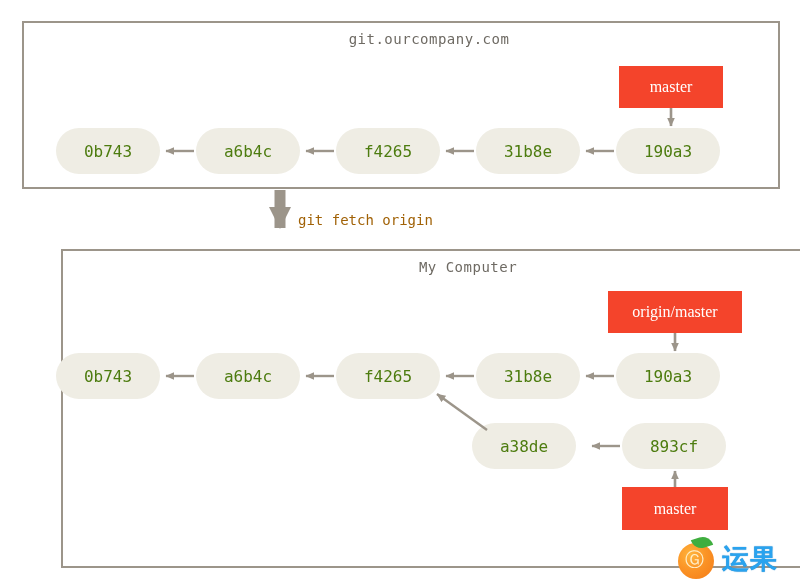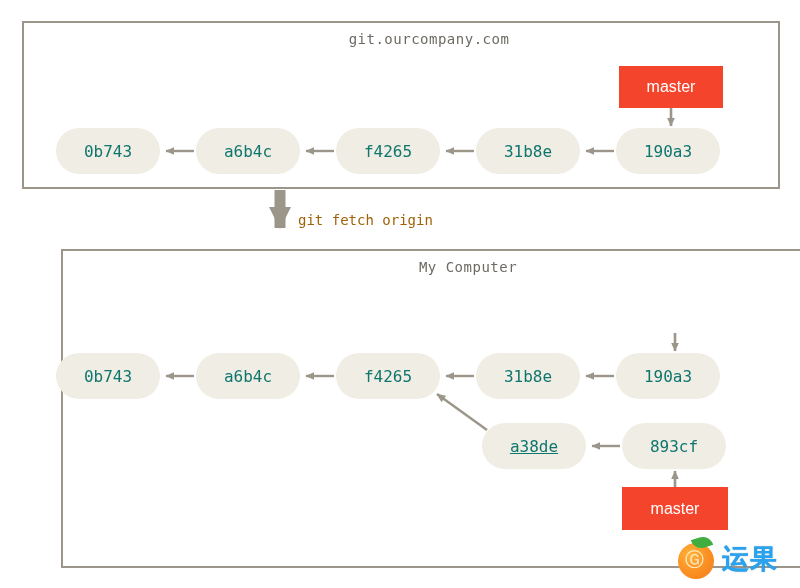--- a/index.html
+++ b/index.html
@@ -41,37 +41,37 @@
     font-family: "DejaVu Sans Mono", "Liberation Mono", monospace;
     padding-left: 28px;
   }
 
   .commit {
     position: absolute;
     width: 104px;
     height: 46px;
     border-radius: 23px;
     background: #efede4;
-    color: #0f766e;
+    color: #4d7c0f;
     font-size: 16px;
     display: flex;
     align-items: center;
     justify-content: center;
     font-family: "DejaVu Sans Mono", "Liberation Mono", monospace;
   }
 
   .branch-label {
     position: absolute;
     background: #f4442b;
     color: #ffffff;
     font-size: 16px;
     display: flex;
     align-items: center;
     justify-content: center;
-    font-family: Liberation Sans, sans-serif;
+    font-family: Liberation Serif, serif;
   }
 
   .edge-layer {
     position: absolute;
     left: 0; top: 0;
     width: 800px; height: 588px;
     pointer-events: none;
   }
 
   .fetch-caption {
@@ -154,27 +154,28 @@
   <div class="commit" style="left:336px; top:128px;">f4265</div>
   <div class="commit" style="left:476px; top:128px;">31b8e</div>
   <div class="commit" style="left:616px; top:128px;">190a3</div>
 
   <div class="fetch-caption">git fetch origin</div>
 
   <div class="panel" id="panel-local">
     <div class="panel-title">My Computer</div>
   </div>
 
+  <div class="branch-label" style="left:608px; top:291px; width:134px; height:42px;">origin/master</div>
 
   <div class="commit" style="left:56px;  top:353px;">0b743</div>
   <div class="commit" style="left:196px; top:353px;">a6b4c</div>
   <div class="commit" style="left:336px; top:353px;">f4265</div>
   <div class="commit" style="left:476px; top:353px;">31b8e</div>
   <div class="commit" style="left:616px; top:353px;">190a3</div>
-  <div class="commit" style="left:482px; top:423px;text-decoration:underline;">a38de</div>
+  <div class="commit" style="left:472px; top:423px;">a38de</div>
   <div class="commit" style="left:622px; top:423px;text-align:right;">893cf</div>
 
   <div class="branch-label" style="left:622px; top:487px; width:106px; height:43px;">master</div>
 
   <svg class="edge-layer" width="800" height="588">
     <defs>
       <marker id="arrowhead" markerWidth="9" markerHeight="8" refX="8.4" refY="4" orient="auto" markerUnits="userSpaceOnUse">
         <path d="M0,0 L9,4 L0,8 z" fill="#9c958a"></path>
       </marker>
       <marker id="arrowhead-big" markerWidth="22" markerHeight="22" refX="21" refY="11" orient="auto" markerUnits="userSpaceOnUse">

